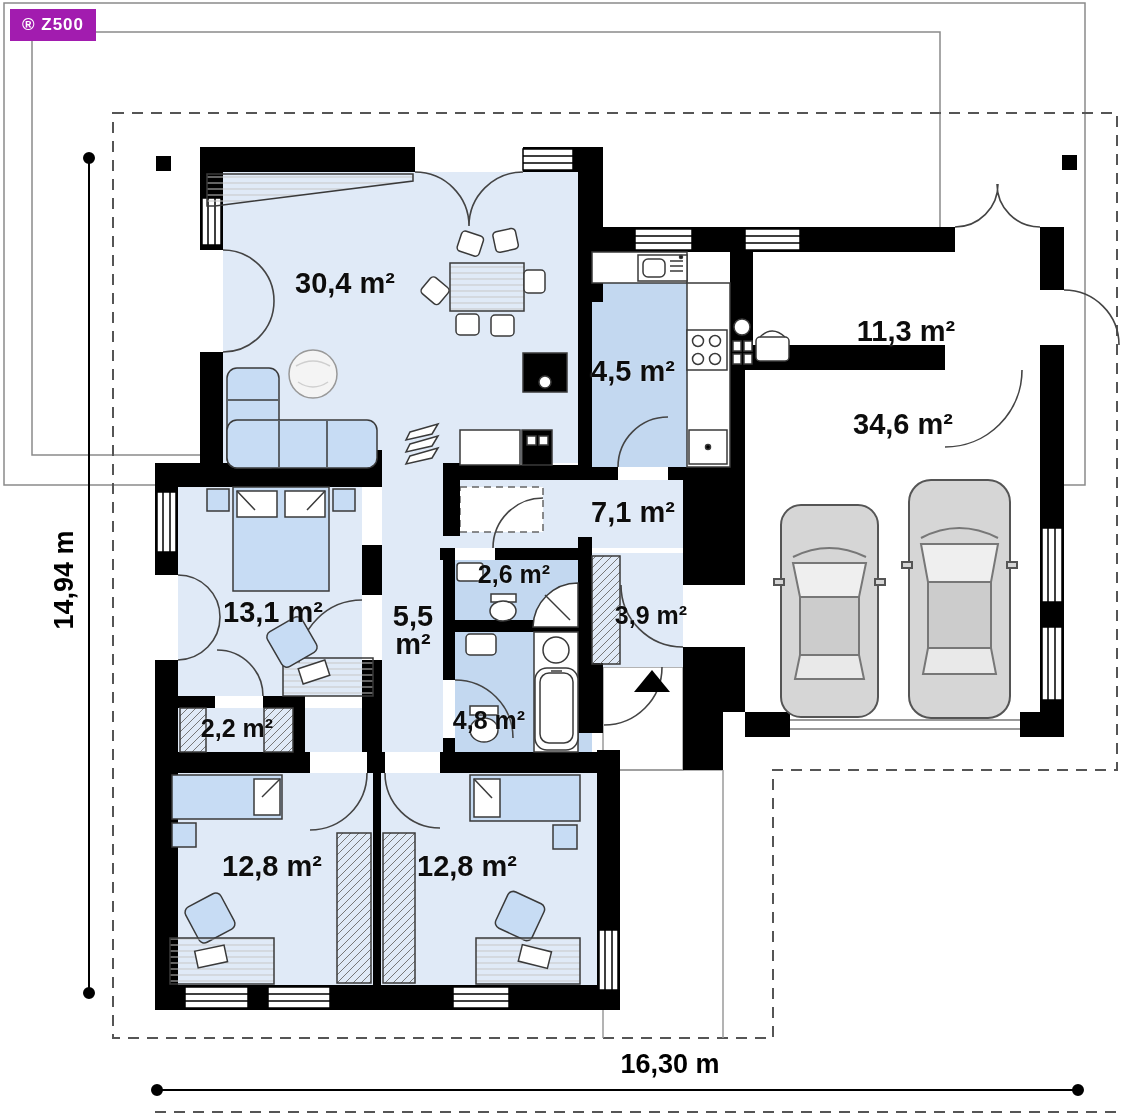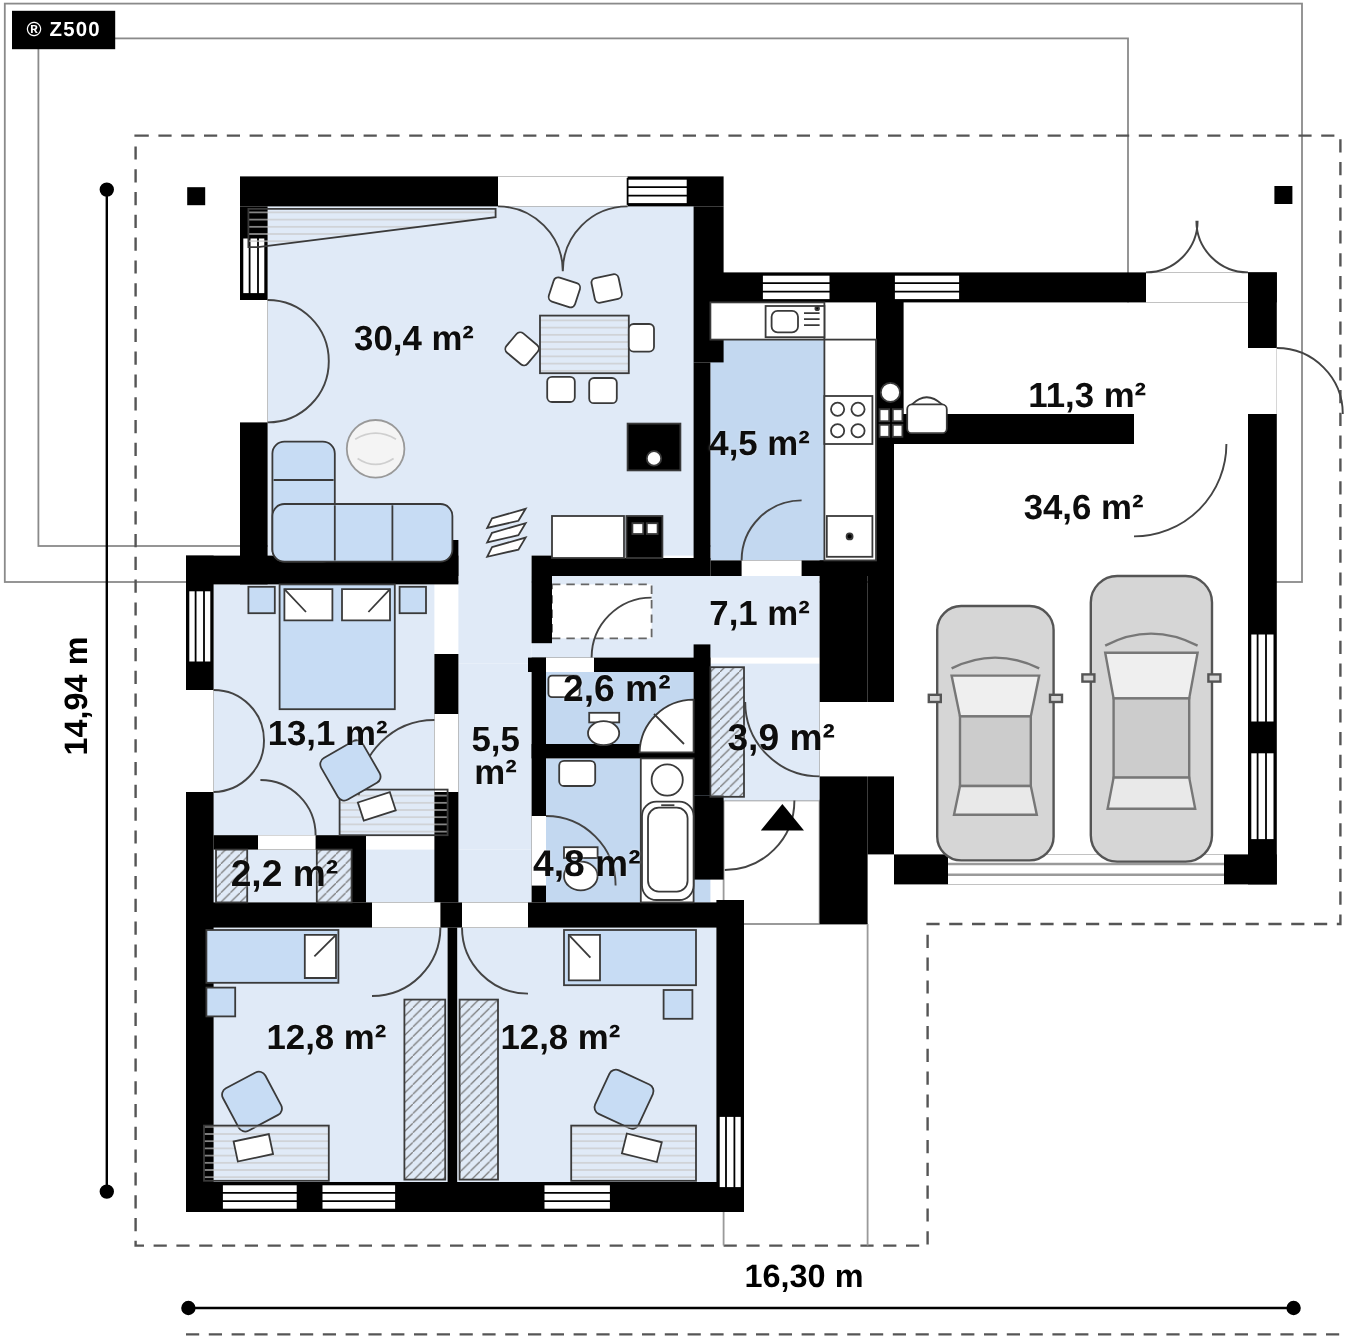--- a/index.html
+++ b/index.html
@@ -1,23 +1,23 @@
 <!DOCTYPE html>
 <html><head>
 <meta charset="utf-8">
 <style>
   html,body{margin:0;padding:0;background:#fff;}
   .stage{position:relative;width:1122px;height:1118px;background:#ffffff;overflow:hidden;
          font-family:"Liberation Sans", sans-serif;}
   .stage svg{position:absolute;left:0;top:0;}
-  .badge{position:absolute;left:10px;top:9px;width:86px;height:32px;background:#000000;color:#fff;
+  .badge{position:absolute;left:10px;top:9px;width:86px;height:32px;background:#a21caf;color:#fff;
          display:flex;align-items:center;justify-content:center;font-weight:bold;font-size:17px;letter-spacing:1px;}
   .room-label{position:absolute;transform:translate(-50%,-50%);font-weight:bold;color:#0d0d0d;
               font-size:29px;white-space:nowrap;z-index:5;text-shadow:0 0 2px rgba(255,255,255,.6);}
-  .room-label.small{font-size:31px;text-align:right;}
+  .room-label.small{font-size:25px;text-align:right;}
   .room-label.wrap{white-space:normal;width:66px;text-align:center;line-height:.95;}
   .dim{position:absolute;transform:translate(-50%,-50%);font-weight:bold;font-size:27px;color:#000;white-space:nowrap;z-index:5;}
   .dim.vert{transform:translate(-50%,-50%) rotate(-90deg);}
 </style>
 </head>
 <body>
 
 <div class="stage">
 
 <svg width="1122" height="1118" viewBox="0 0 1122 1118">

